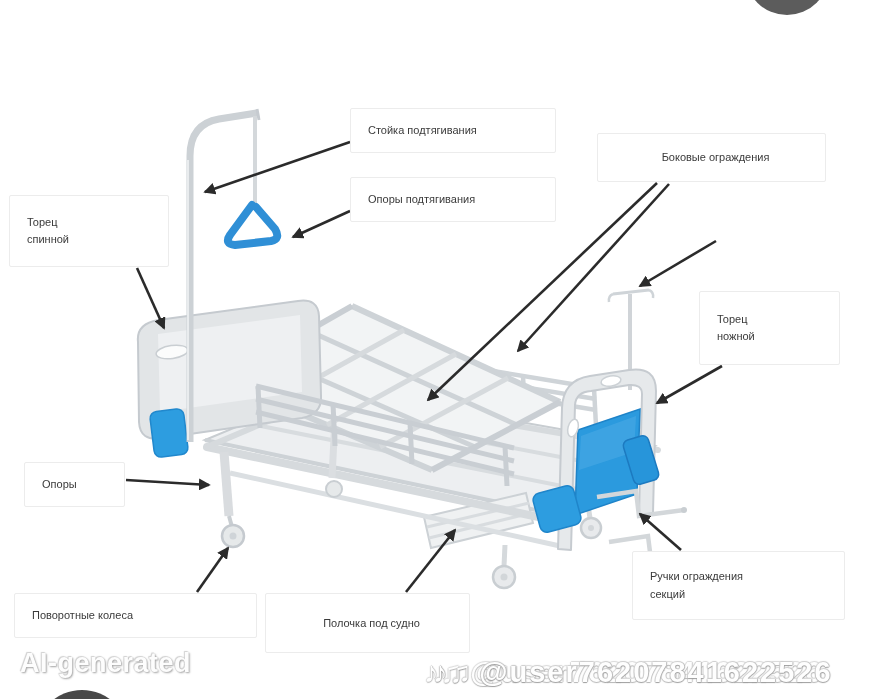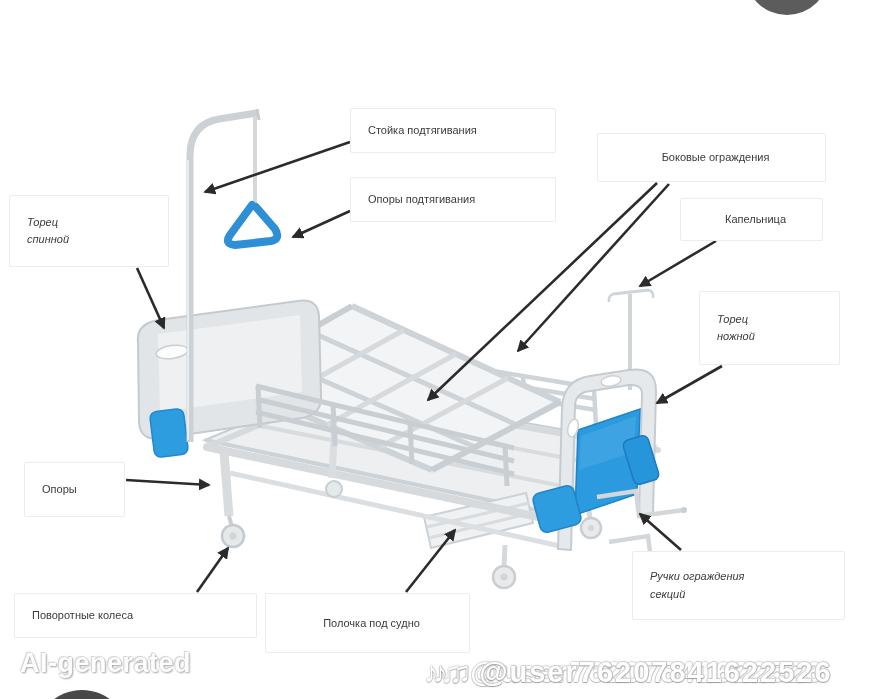--- a/index.html
+++ b/index.html
@@ -8,21 +8,21 @@
     font-family:"Liberation Sans",sans-serif;
   }
   #scene{position:absolute;left:0;top:0;}
   .lbl{
     position:absolute;box-sizing:border-box;background:#ffffff;
     border:1px solid #ececec;border-radius:2px;color:#3a3a3a;
     font-size:11px;line-height:1.5;display:flex;align-items:center;
     padding-left:17px;
   }
   .lbl.center{justify-content:center;padding-left:8px;}
-  .lbl.two{white-space:pre-line;line-height:1.55;font-style:italic;}
+  .lbl.two{white-space:pre-line;line-height:1.55;}
   .wm-ai{
     position:absolute;left:20px;top:648px;font-size:27px;font-weight:bold;
     color:#fdfdfd;letter-spacing:.5px;
     text-shadow:1px 1px 2px #a6a6a6,-1px -1px 1px #d2d2d2,0 0 1px #b5b5b5;
   }
   .wm-social{
     position:absolute;top:656px;font-size:29px;font-weight:bold;
     color:#fefefe;letter-spacing:2px;white-space:nowrap;
     text-shadow:0 1px 1px #9e9e9e,1px 0 1px #b9b9b9,-1px 0 1px #d0d0d0,0 -1px 1px #cfcfcf;
   }
@@ -166,29 +166,28 @@
       <line x1="681" y1="550" x2="640" y2="514" marker-end="url(#ah)"></line>
     </g>
   </svg>
 
   <div class="lbl" style="left:350px;top:108px;width:206px;height:45px;">Стойка подтягивания</div>
 
   <div class="lbl" style="left:350px;top:177px;width:206px;height:45px;">Опоры подтягивания</div>
 
   <div class="lbl center" style="left:597px;top:133px;width:229px;height:49px;">Боковые ограждения</div>
 
-  <div class="lbl center" style="left:680px;top:198px;width:143px;height:43px;">Капельница</div>
 
   <div class="lbl two" style="left:9px;top:195px;width:160px;height:72px;">Торец
 спинной</div>
 
   <div class="lbl two" style="left:699px;top:291px;width:141px;height:74px;">Торец
 ножной</div>
 
-  <div class="lbl" style="left:24px;top:462px;width:101px;height:55px;">Опоры</div>
+  <div class="lbl" style="left:24px;top:462px;width:101px;height:45px;">Опоры</div>
 
   <div class="lbl" style="left:14px;top:593px;width:243px;height:45px;">Поворотные колеса</div>
 
   <div class="lbl center" style="left:265px;top:593px;width:205px;height:60px;">Полочка под судно</div>
 
   <div class="lbl two" style="left:632px;top:551px;width:213px;height:69px;">Ручки ограждения
 секций</div>
 
   <div class="wm-ai">AI-generated</div>
 

